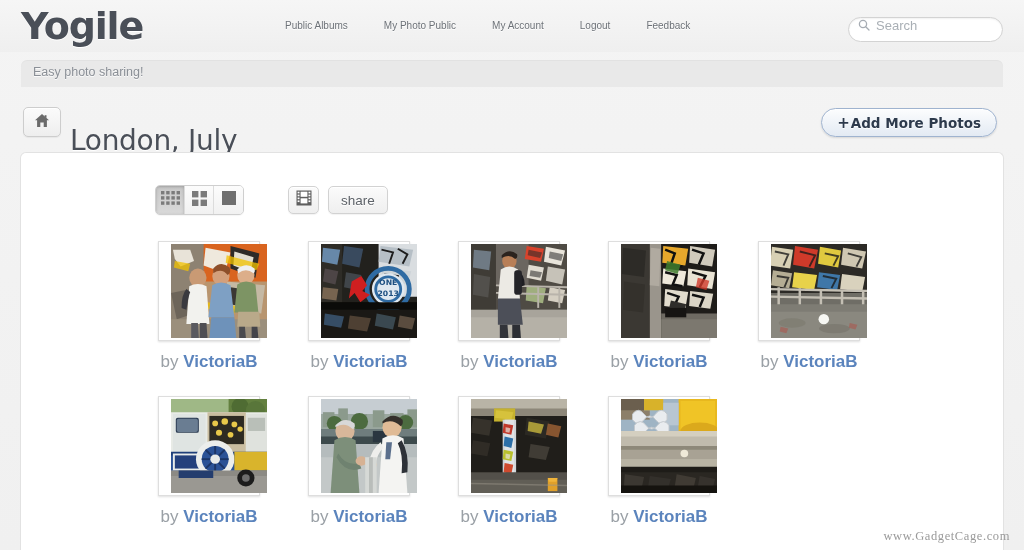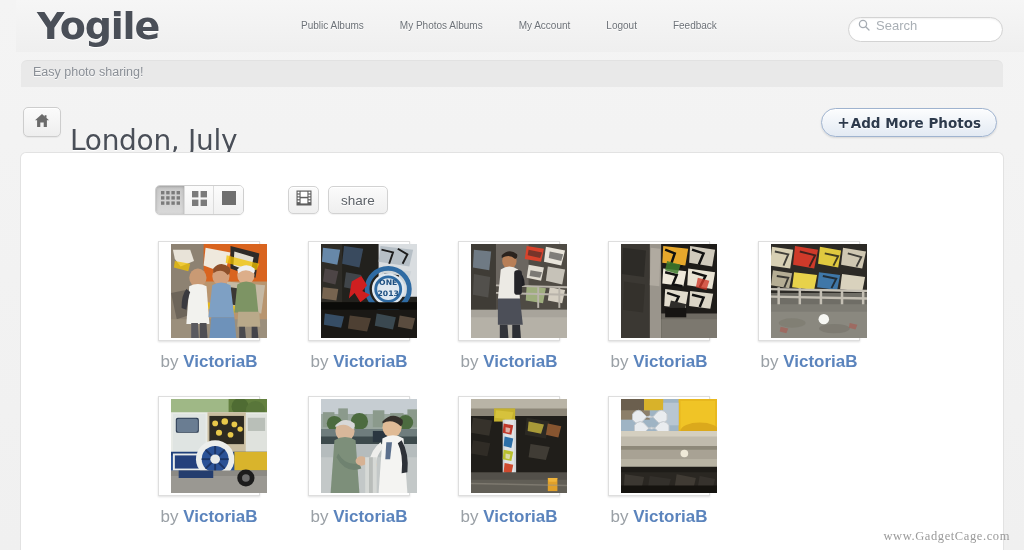--- a/index.html
+++ b/index.html
@@ -21,21 +21,20 @@
     width: 1024px;
     height: 550px;
     background: linear-gradient(180deg, #f4f4f4 0%, #f0f0f0 100%);
   }
 
   
   #header {
     position: relative;
     height: 52px;
     background: linear-gradient(180deg, #f6f6f6 0%, #efefef 100%);
-    margin-left: 16px;
   }
 
   #logo {
     position: absolute;
     left: 21px;
     top: 4px;
     font-family: "DejaVu Sans", sans-serif;
     font-size: 38px;
     font-weight: bold;
     letter-spacing: -1.2px;
@@ -318,21 +317,21 @@
 <body>
 
 <div id="page">
 
   <div id="header">
 
     <div id="logo">Yogile</div>
 
     <nav id="mainnav">
       <a class="navlink">Public Albums</a>
-      <a class="navlink">My Photos Albums</a>
+      <a class="navlink">My Photo Public</a>
       <a class="navlink">My Account</a>
       <a class="navlink">Logout</a>
       <a class="navlink">Feedback</a>
     </nav>
 
     <div id="searchbox">
       <span class="mag">
         <svg width="12" height="12" viewBox="0 0 12 12">
           <circle cx="5" cy="5" r="3.6" fill="none" stroke="#a6acb3" stroke-width="1.3"></circle>
           <line x1="7.7" y1="7.7" x2="11" y2="11" stroke="#a6acb3" stroke-width="1.3" stroke-linecap="round"></line>

